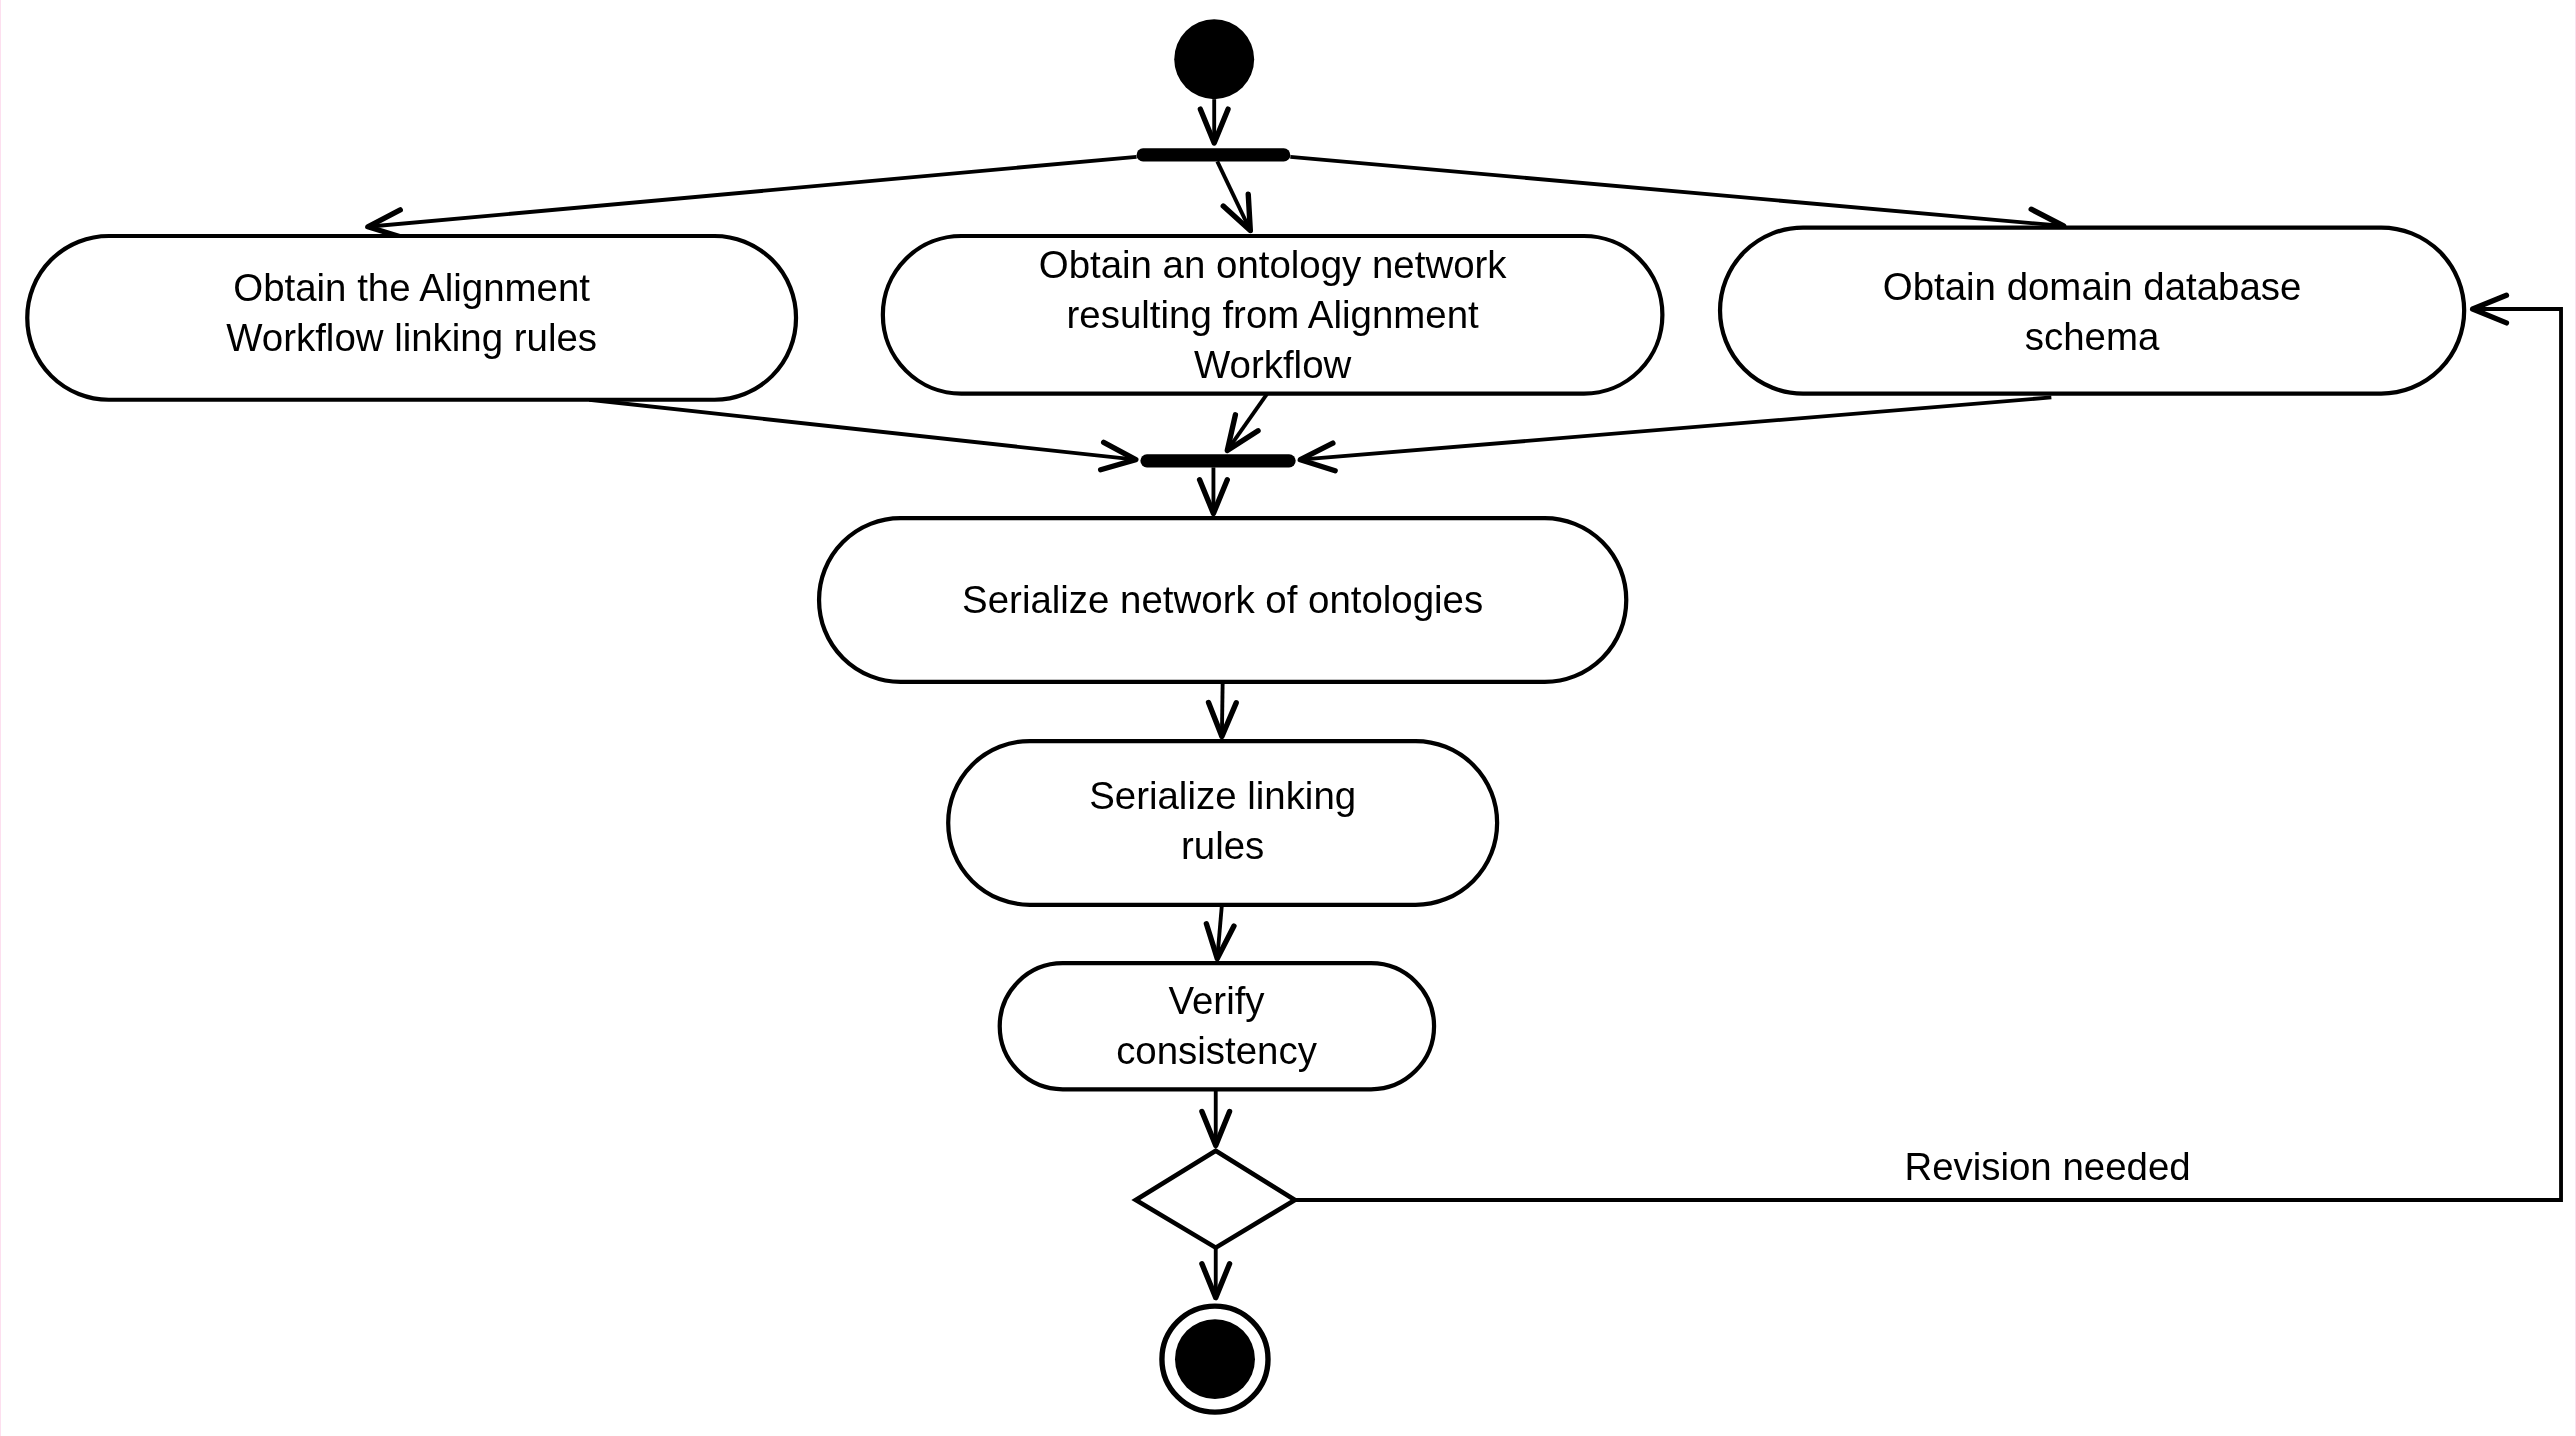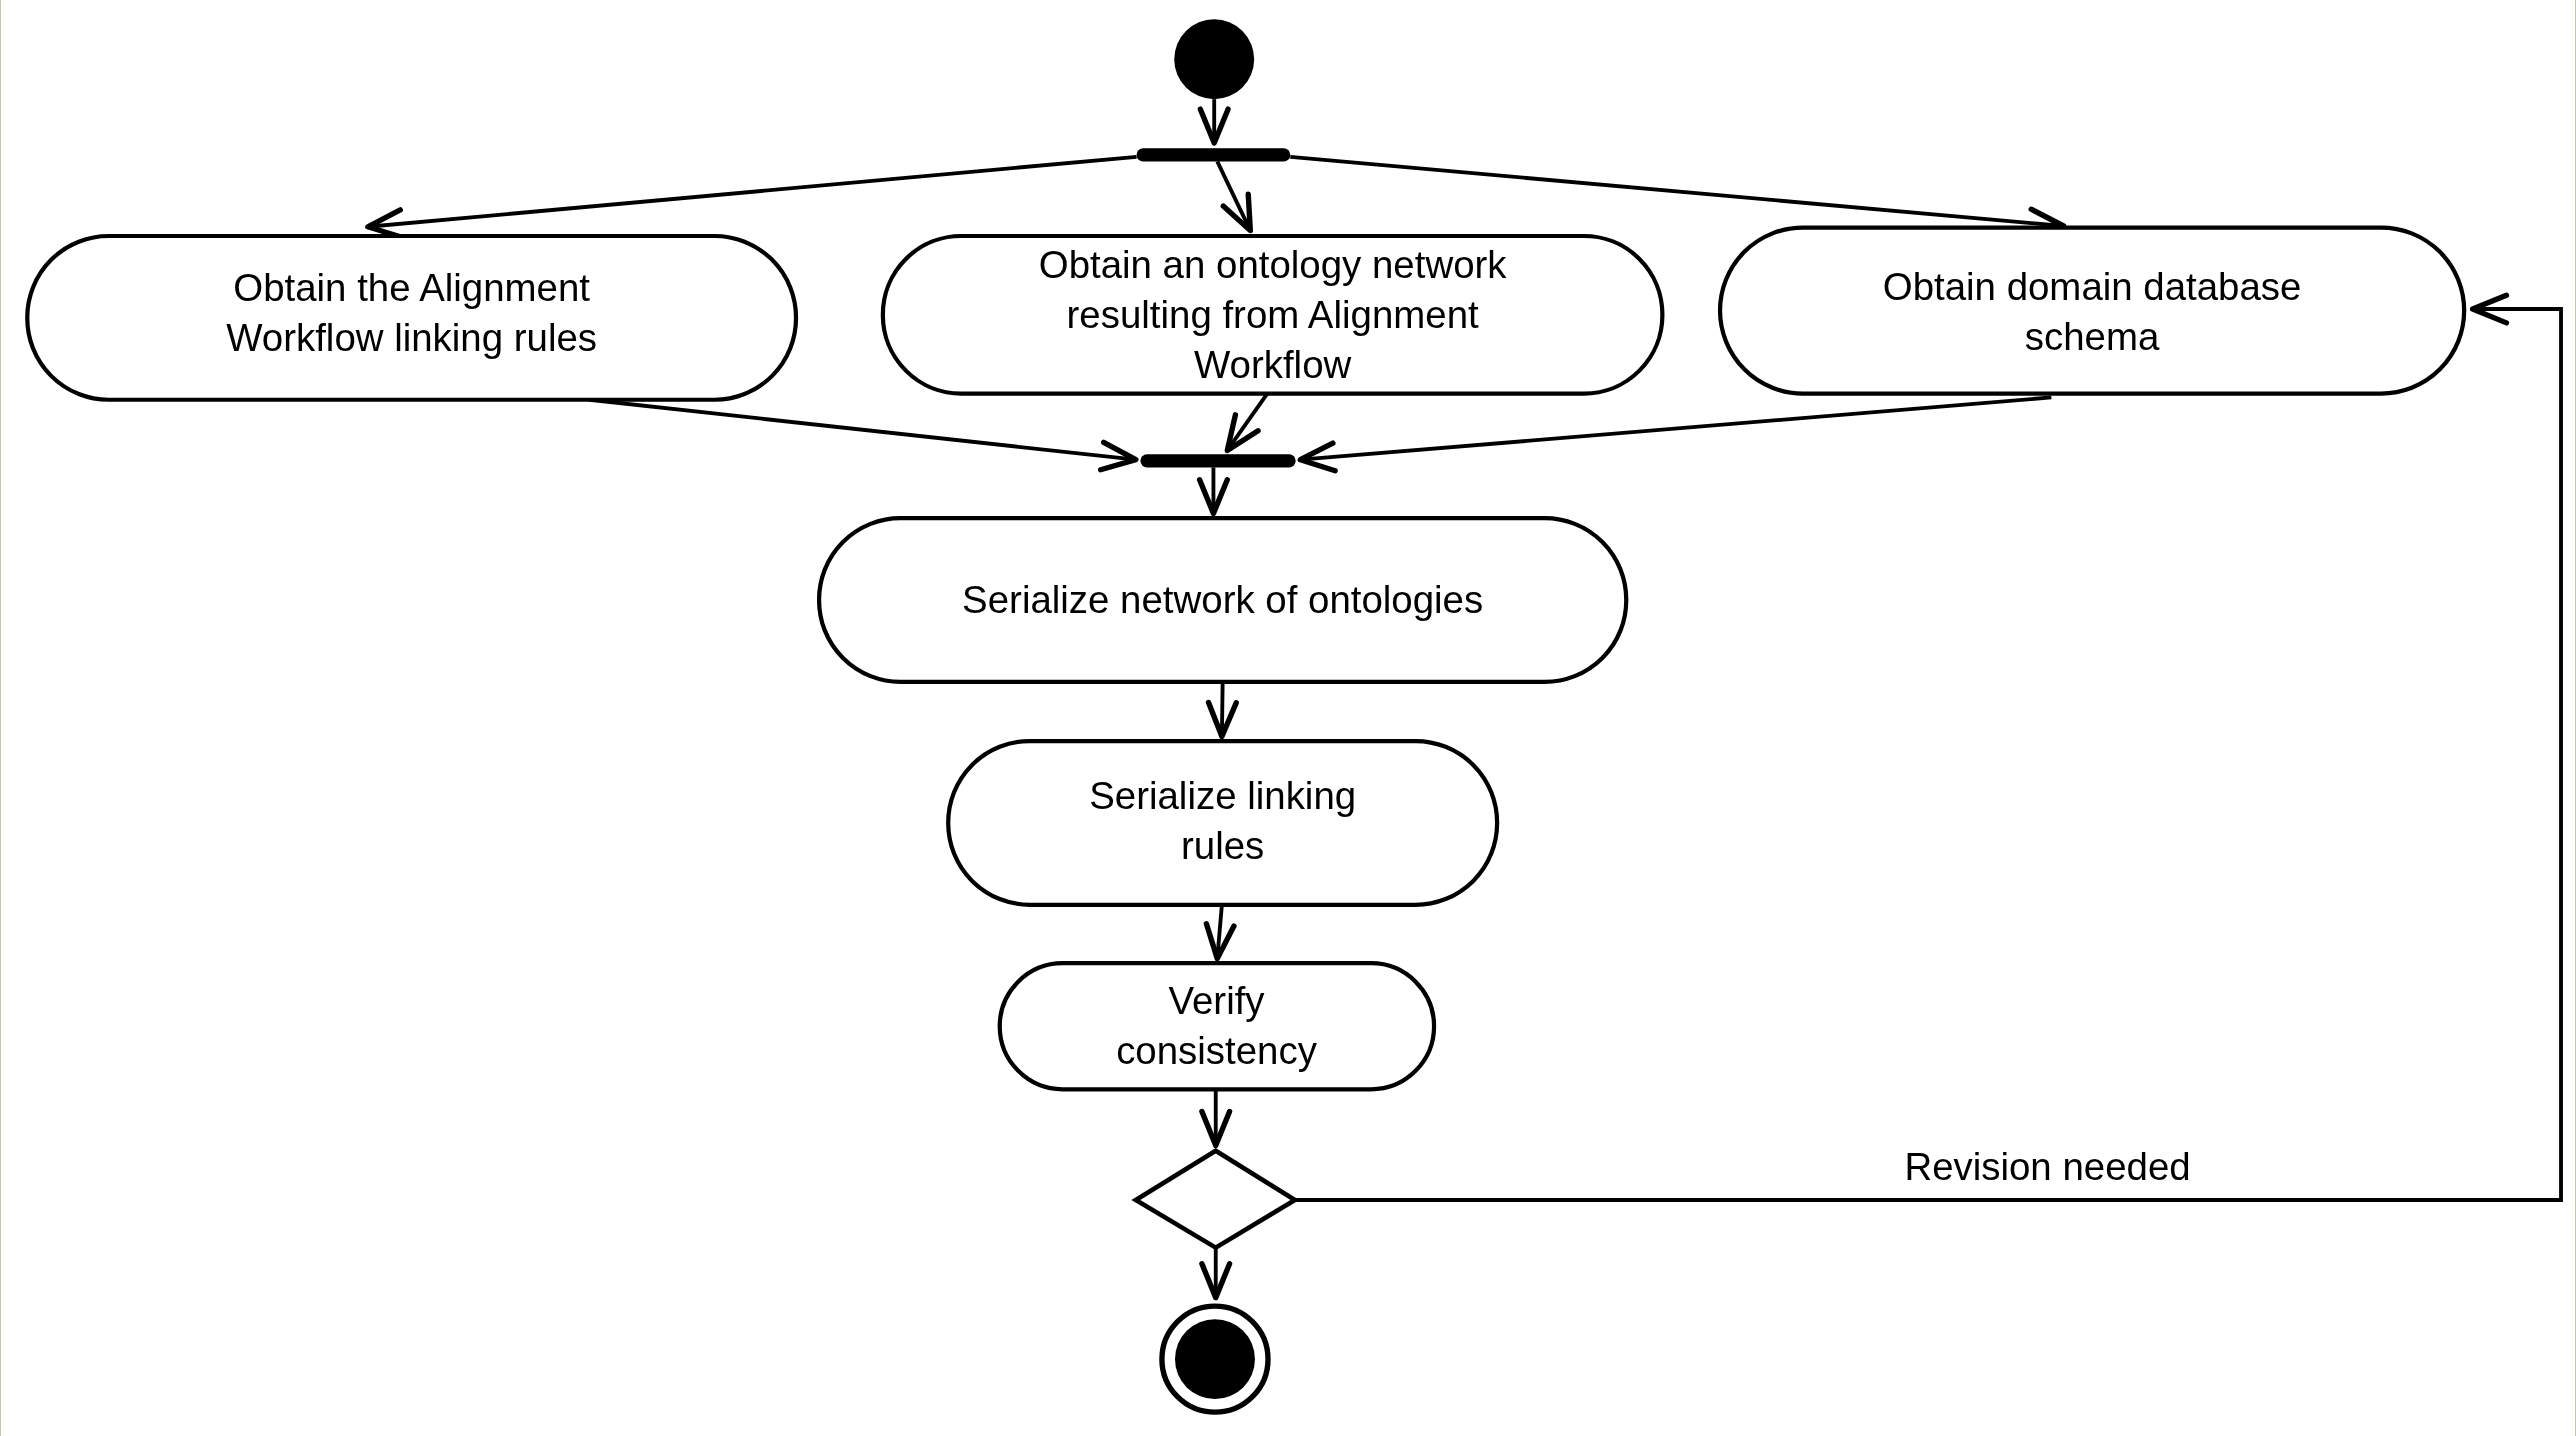--- a/index.html
+++ b/index.html
@@ -4,21 +4,21 @@
 <style>
   html, body {
     margin: 0;
     padding: 0;
     background: #ffffff;
   }
   .stage {
     position: relative;
     width: 2576px;
     height: 1436px;
-    background: #4d7c0f;
+    background: #f9a8d4;
     overflow: hidden;
     text-align: center;
   }
   svg.diagram {
     position: absolute;
     inset: 0;
     display: block;
   }
   .activity-shape {
     fill: #ffffff;

